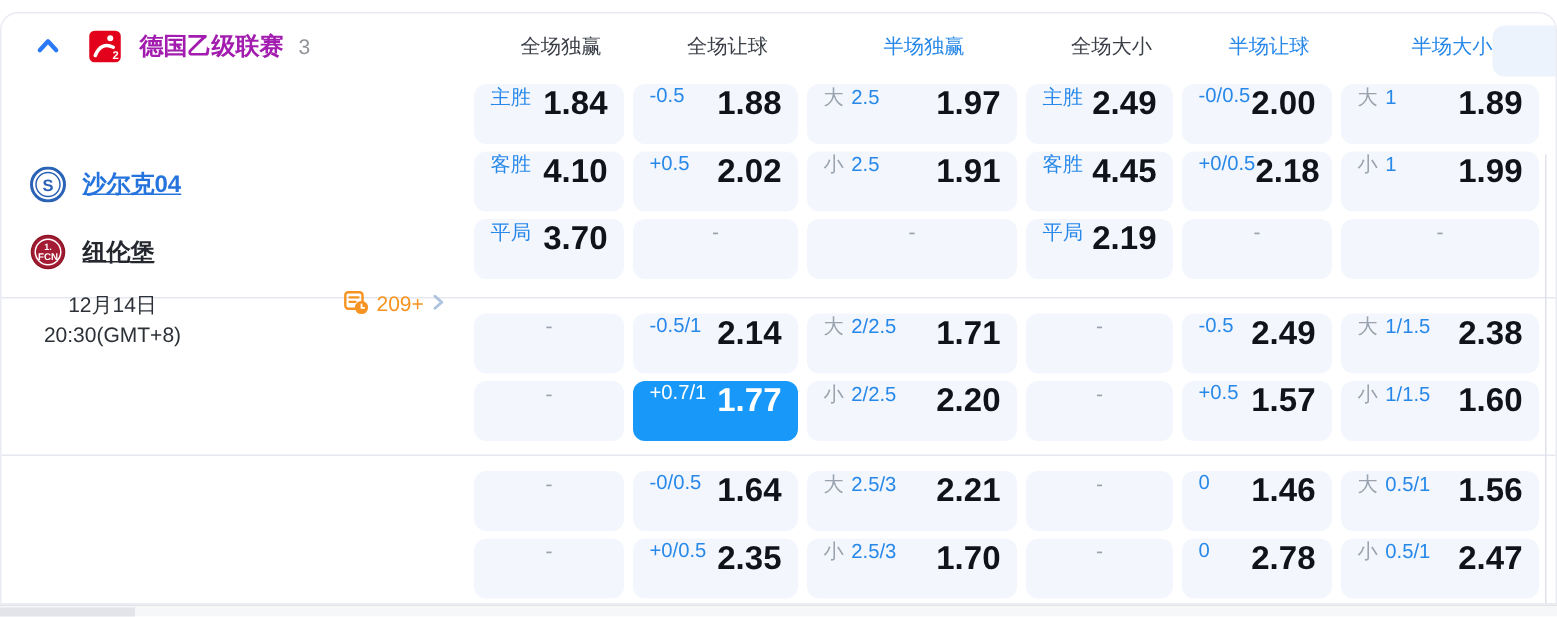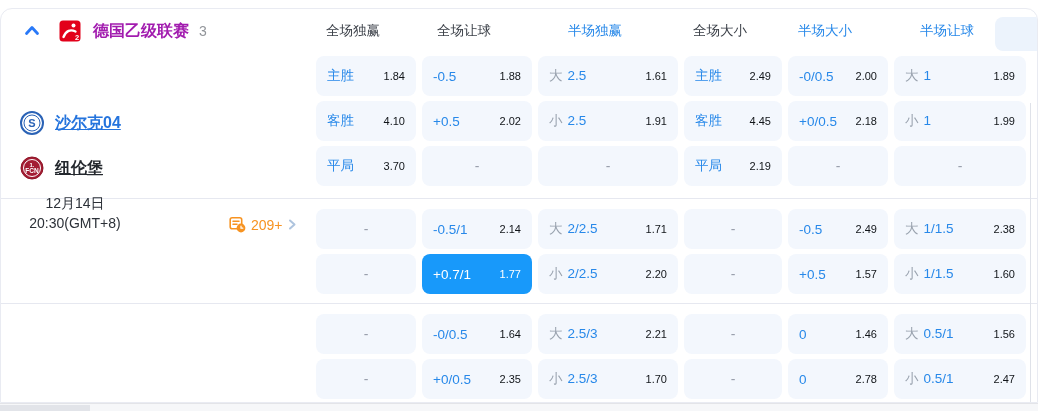--- a/index.html
+++ b/index.html
@@ -14,54 +14,54 @@
   
   .header-row { position: relative; height: 40px; margin-top: 2px; }
   .header-left { position: absolute; left: 0; top: 0; height: 40px; width: 315px;
     display: flex; align-items: center; }
   .collapse-btn { width: 20px; height: 20px; margin-left: 21px; display: flex;
     align-items: center; justify-content: center; cursor: pointer; background: none; border: none; }
   .league-logo { width: 22px; height: 22px; margin-left: 17px; display: inline-flex; }
   .league-title { margin-left: 12px; font-size: 16px; font-weight: 700; color: #a21caf; }
   .match-count { margin-left: 10px; font-size: 14px; color: #919499; }
 
-  .col-headers { position: absolute; left: 302px; top: 0; height: 40px;
+  .col-headers { position: absolute; left: 323px; top: 0; height: 40px;
     display: grid; grid-template-columns: 100px 110px 140px 98px 100px 132px;
     column-gap: 6px; align-items: center; }
   .col-h { text-align: center; font-size: 13.5px; color: #3a3f47; }
   .col-h.half { color: var(--accent-blue, #2788e9); }
 
   
   .odds-area { position: relative; margin-top: 5px; }
   .grp { padding-bottom: 12px; }
   .grp:not(:first-child) { border-top: 1px solid var(--divider, #e6e8f0);
     padding-top: 10px; padding-bottom: 9px; }
   .orow { display: grid; grid-template-columns: 100px 110px 140px 98px 100px 132px;
     column-gap: 6px; margin-left: 315px; margin-bottom: 5px; height: 40px; }
   .orow:last-child { margin-bottom: 0; }
 
   .cell { background: var(--cell-bg, #f3f7fd); border-radius: 8px; height: 40px;
-    display: flex; align-items: center; justify-content: space-between;
+    display: flex; align-items: flex-start; justify-content: space-between;
     padding: 0 11px; cursor: pointer; }
   .cell.dash { justify-content: center; cursor: default; }
   .dsh { color: #9aa0ad; font-size: 14px; }
   .lab { font-size: 13.5px; color: var(--accent-blue, #2788e9); white-space: nowrap; }
   .lab .side { color: #99a2ae; margin-right: 5px; }
   .lab .line { color: var(--accent-blue, #2788e9); }
-  .val { font-size: 11px; font-weight: 400; color: #101418; }
+  .val { font-size: 22px; font-weight: 700; color: #101418; }
   .cell.sel { background: var(--selected-blue, #1899fa); }
   .cell.sel .lab, .cell.sel .lab .side, .cell.sel .lab .line, .cell.sel .val { color: #fff; }
 
   
   .match-info { position: absolute; left: 0; top: 47px; width: 315px; }
   .team-row { height: 40px; margin-bottom: 5px; display: flex; align-items: center; cursor: pointer; }
   .tlogo { width: 24px; height: 24px; margin-left: 19px; display: inline-flex; flex: none; }
   .tname { margin-left: 11px; font-size: 16px; font-weight: 700; color: #24282e; text-decoration: underline; }
   .tname.home { color: var(--home-blue, #2574dd); }
-  .meta-row { height: 40px; display: flex; align-items: flex-end; }
+  .meta-row { height: 40px; display: flex; align-items: flex-start; }
   .dt { width: 116px; margin-left: 16px; text-align: center; font-size: 14px;
     color: #2c3138; line-height: 20px; }
   .more { display: flex; align-items: center; margin-left: 96px; cursor: pointer;
     background: none; border: none; font-size: 14px; color: var(--orange, #f79321); }
   .more .micon { display: inline-flex; margin-right: 5px; }
   .more .chev { display: inline-flex; margin-left: 4px; }
 
   
   .right-line { position: absolute; left: 1029px; top: 47px; bottom: 0; width: 1px;
     background: #dfe2e9; }
@@ -98,41 +98,41 @@
           </svg>
         </span>
         <span class="league-title">德国乙级联赛</span>
         <span class="match-count">3</span>
       </div>
       <div class="col-headers" id="col-headers">
           <div class="col-h">全场独赢</div>
           <div class="col-h">全场让球</div>
           <div class="col-h half">半场独赢</div>
           <div class="col-h">全场大小</div>
+          <div class="col-h half">半场让球</div>
           <div class="col-h half">半场大小</div>
-          <div class="col-h half">半场让球</div>
         </div>
       <button class="corner-btn"></button>
     </div>
 
     <div class="odds-area">
       <div id="odds-groups">
           <div class="grp">
             <div class="orow">
               <div class="cell">
                 <span class="lab">主胜</span>
                 <span class="val">1.84</span>
               </div>
               <div class="cell">
                 <span class="lab">-0.5</span>
                 <span class="val">1.88</span>
               </div>
               <div class="cell">
                 <span class="lab"><span class="side">大</span><span class="line">2.5</span></span>
-                <span class="val">1.61</span>
+                <span class="val">1.97</span>
               </div>
               <div class="cell">
                 <span class="lab">主胜</span>
                 <span class="val">2.49</span>
               </div>
               <div class="cell">
                 <span class="lab">-0/0.5</span>
                 <span class="val">2.00</span>
               </div>
               <div class="cell">

